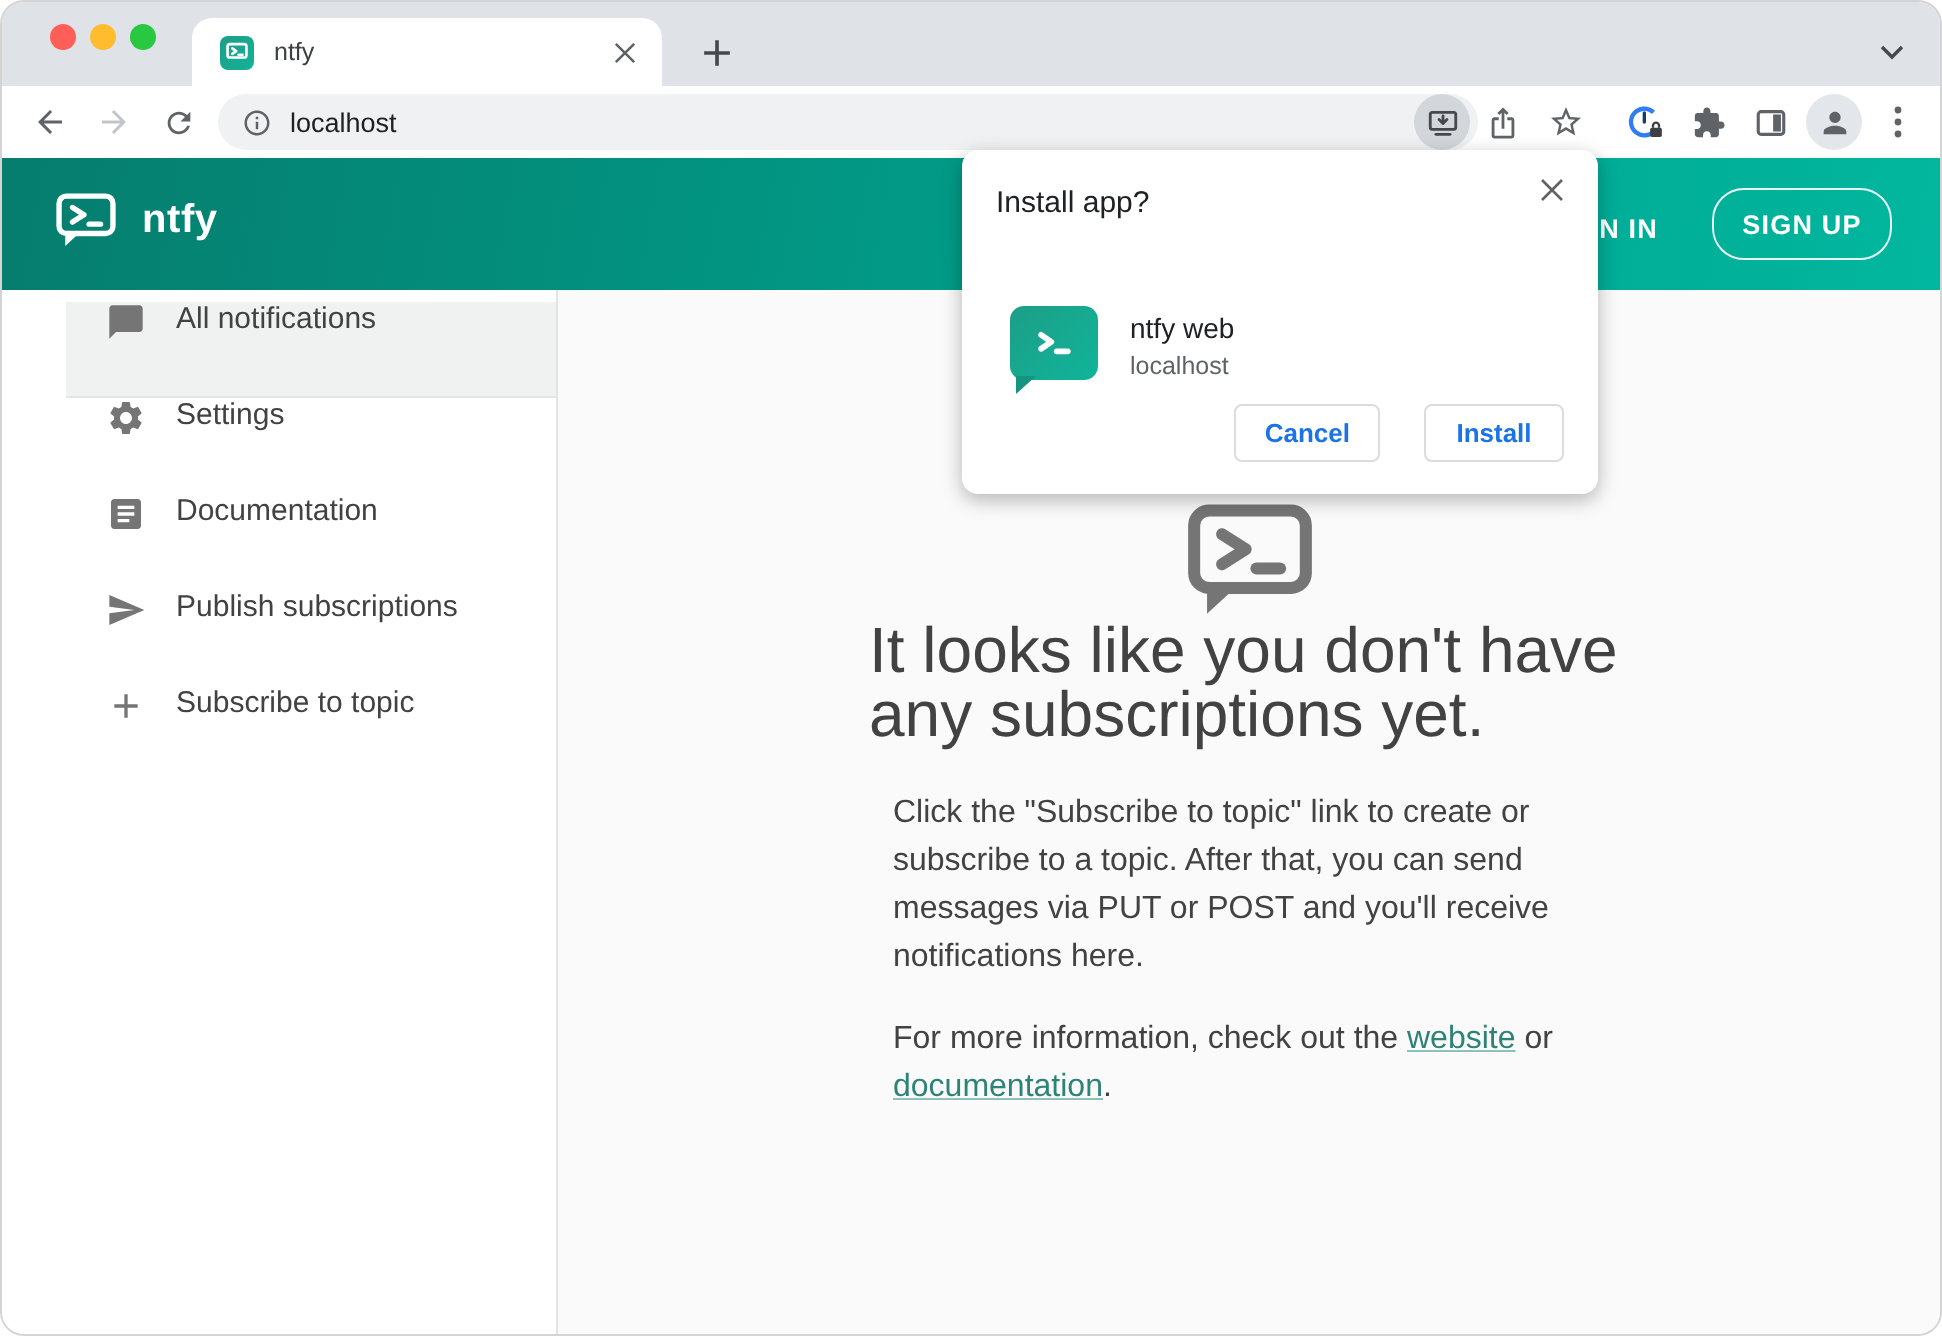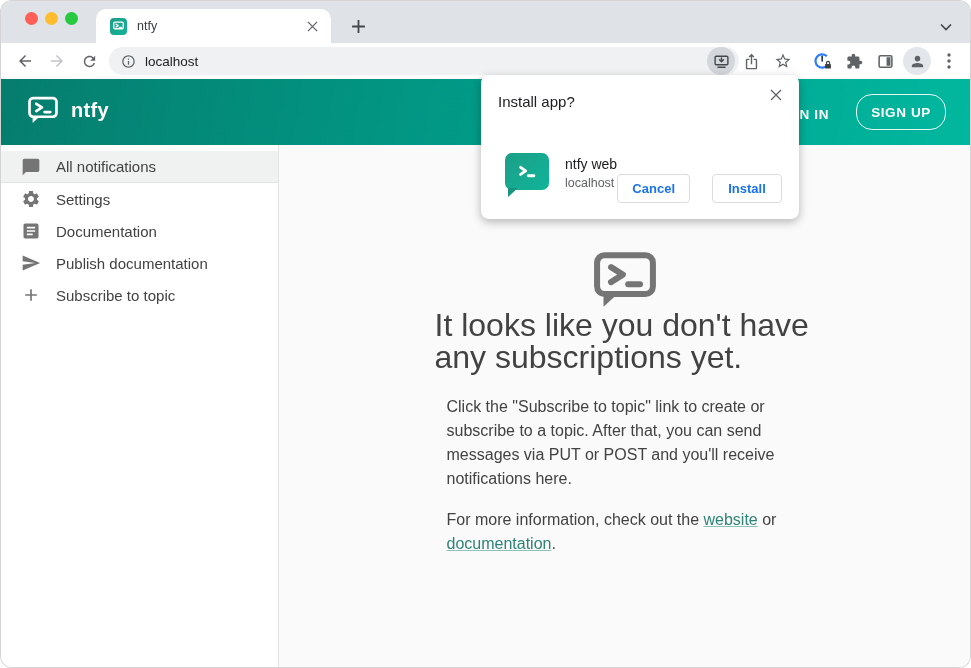--- a/index.html
+++ b/index.html
@@ -42,21 +42,21 @@
                 box-shadow:0 2px 4px rgba(0,0,0,.2); }
   .brand-row { position:absolute; left:26px; top:17px; display:flex; align-items:center; }
   .brand-name { margin-left:12px; color:#fff; font-size:20px; font-weight:bold; letter-spacing:.3px; }
   .signin { position:absolute; top:22px; right:133px; color:#fff; font-size:13.5px; font-weight:bold;
             letter-spacing:.6px; cursor:pointer; padding:6px 8px; }
   .signup { position:absolute; top:15px; right:24px; width:90px; height:36px; border:1px solid rgba(255,255,255,.9);
             border-radius:16px; color:#fff; font-size:13.5px; font-weight:bold; letter-spacing:.6px;
             background:transparent; display:flex; align-items:center; justify-content:center; cursor:pointer; }
 
   
-  .dialog { position:absolute; left:480px; top:74px; width:318px; height:144px; background:#fff;
+  .dialog { position:absolute; left:480px; top:74px; width:318px; height:172px; background:#fff;
             border-radius:8px; box-shadow:0 3px 10px rgba(0,0,0,.28); z-index:50; }
   .dialog-title { position:absolute; left:17px; top:18px; font-size:15px; color:#202124; }
   .dialog-close { position:absolute; right:12px; top:9px; width:22px; height:22px; color:#5f6368;
                   display:flex; align-items:center; justify-content:center; cursor:pointer; }
   .dialog-approw { position:absolute; left:24px; top:56px; display:flex;margin-top:22px; }
   .appicon { position:relative; width:44px; height:40px; }
   .appicon .bubble { width:44px; height:37px; border-radius:7px;
                      background:linear-gradient(135deg,#1d9e87,#0fb59a);
                      display:flex; align-items:center; justify-content:center; }
   .appicon .tail { position:absolute; left:3px; bottom:-4px; width:0; height:0;
@@ -65,21 +65,21 @@
   .dialog-appname { font-size:14px; color:#202124; }
   .dialog-apporigin { margin-top:4px; font-size:12.5px; color:#5f6368; }
   .dialog-buttons { position:absolute; right:17px; bottom:16px; display:flex; gap:10px; }
   .dlg-btn { min-width:70px; height:29px; padding:0 14px; background:#fff; border:1px solid #dadce0;
              border-radius:4px; color:#1a73e8; font-size:13px; font-weight:bold;
              font-family:"Liberation Sans",sans-serif; cursor:pointer;margin-left:12px; }
 
   
   .app-body { position:absolute; left:0; top:144px; width:100%; height:524px; display:flex; }
   .sidebar { width:278px; height:100%; background:#fff; border-right:1px solid #e2e4e4; padding-top:6px; flex:none; }
-  .side-item { height:32px; display:flex; align-items:center; padding:0 16px 0 20px; cursor:pointer; }
+  .side-item { height:48px; display:flex; align-items:flex-start; padding:0 16px 0 20px; cursor:pointer;margin-left:32px; }
   .side-item.selected { background:#f0f1f1; border-bottom:1px solid #e3e5e5; }
   .side-icon { width:20px; height:20px; color:#757575; flex:none; display:flex; align-items:center; justify-content:center; }
   .side-label { margin-left:15px; font-size:15px; color:#424242; }
 
   .main { flex:1; height:100%; background:#fafafa; overflow:hidden; }
   .empty { width:400px; margin:0 auto; padding-top:106px; }
   .empty-icon { display:flex; justify-content:center; color:#757575; }
   .empty-heading { text-align:left; font-size:32px; line-height:32px; color:#424242;
                    padding:0 10px; }
   .empty-text { width:356px; margin:22px auto 0 auto; font-size:16px; line-height:24px; color:#424242; }
@@ -248,21 +248,21 @@
             </svg>
         </span>
         <span class="side-label">Documentation</span>
       </div>
       <div class="side-item">
         <span class="side-icon">
           <svg width="20" height="20" viewBox="0 0 24 24" fill="currentColor">
               <path d="M2.01 21L23 12 2.01 3 2 10l15 2-15 2z"></path>
             </svg>
         </span>
-        <span class="side-label">Publish documentation</span>
+        <span class="side-label">Publish subscriptions</span>
       </div>
       <div class="side-item">
         <span class="side-icon">
           <svg width="20" height="20" viewBox="0 0 24 24" fill="currentColor">
               <path d="M19 13h-6v6h-2v-6H5v-2h6V5h2v6h6v2z"></path>
             </svg>
         </span>
         <span class="side-label">Subscribe to topic</span>
       </div>
     </div>

